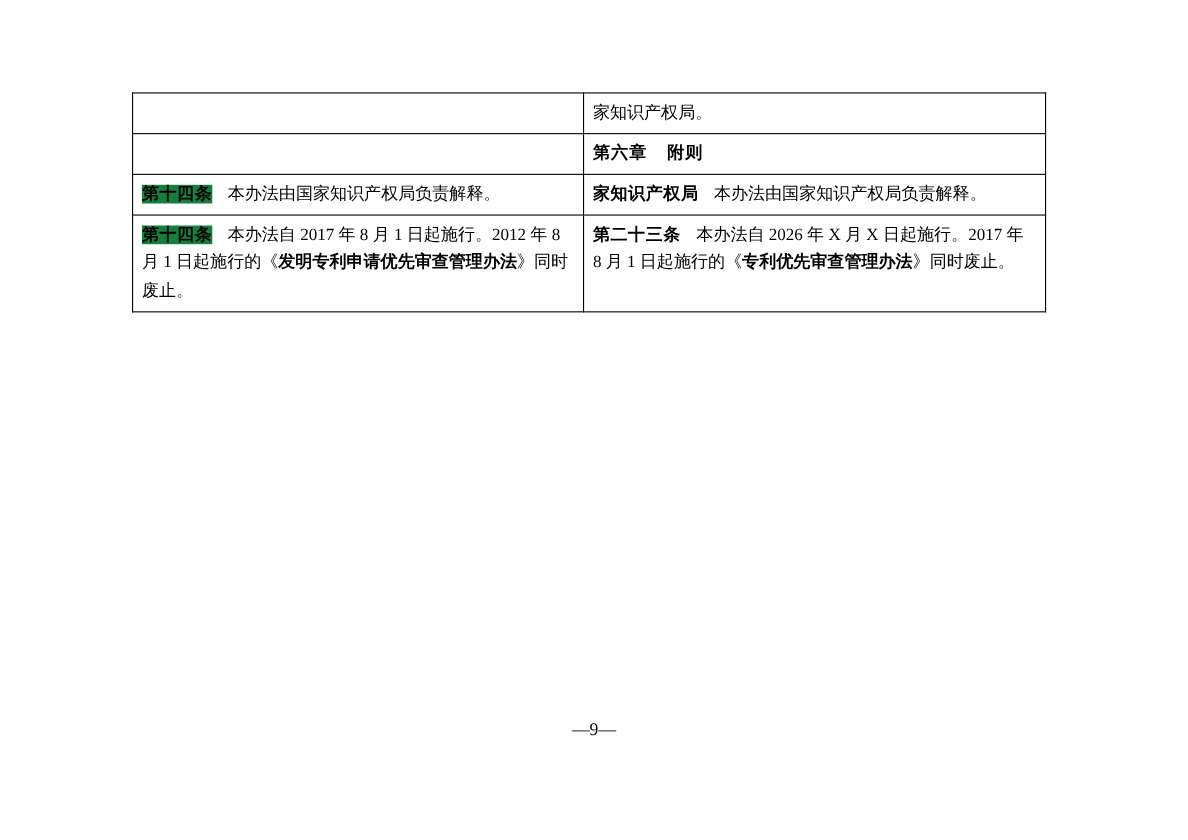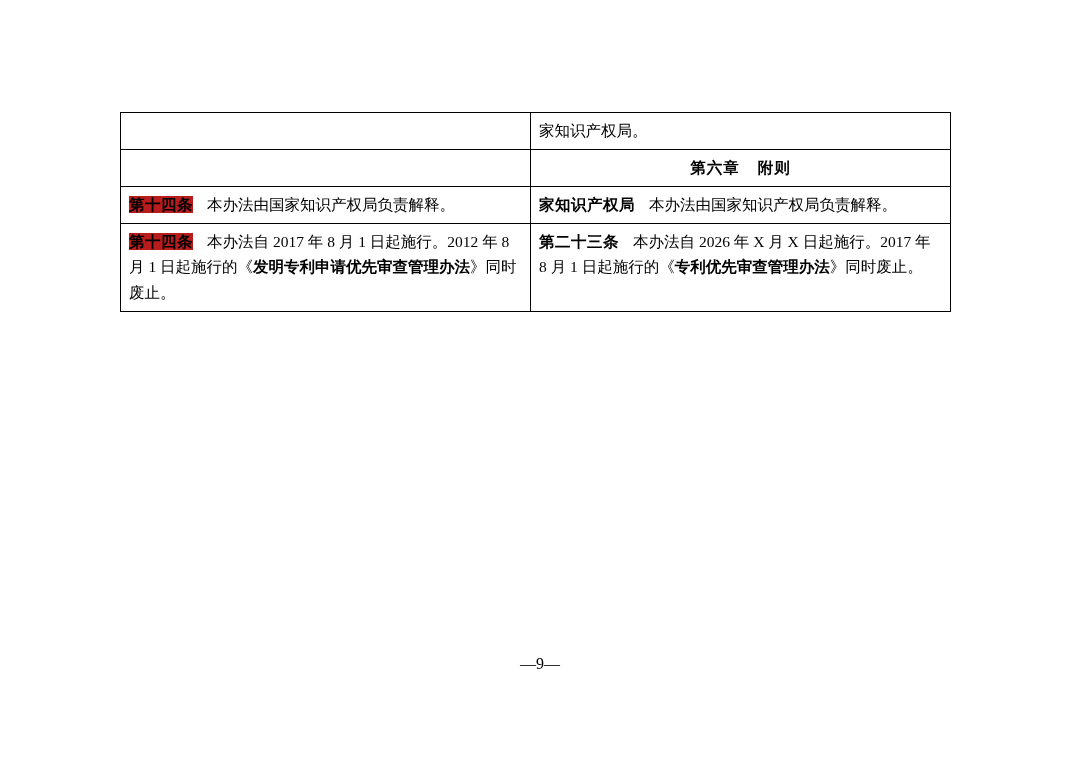--- a/index.html
+++ b/index.html
@@ -18,52 +18,52 @@
   .page {
     position: absolute;
     left: 0;
     top: 0;
     width: 1080px;
     height: 764px;
   }
   .doc-table {
     position: absolute;
     left: 120px;
-    top: 112px;
+    top: 84px;
     width: 830px;
     border-collapse: collapse;
     table-layout: fixed;
     padding-left: 35px;
   }
   .doc-table td {
     border: 1px solid #000000;
     vertical-align: top;
     padding: 5px 8px 6px 8px;
     font-size: 15.5px;
     line-height: 1.62;
     font-family: "Liberation Serif", "DejaVu Serif", serif;
   }
   .col-left { width: 410px; }
   .col-right { width: 420px; }
   .hl {
-    background: #b91c1c;
+    background: #15803d;
   }
   .bold {
     font-weight: bold;
   }
   .art-label {
     font-weight: bold;
     letter-spacing: 0.5px;
   }
   .gap {
     display: inline-block;
     width: 14px;
   }
   .chapter-cell {
-    text-align: center;
+    text-align: left;
     font-weight: bold;
     letter-spacing: 1px;
     margin-left: 12px;
   }
   .chapter-gap {
     display: inline-block;
     width: 18px;
   }
   .tall-1 { height: 22px; }
   .page-number {

